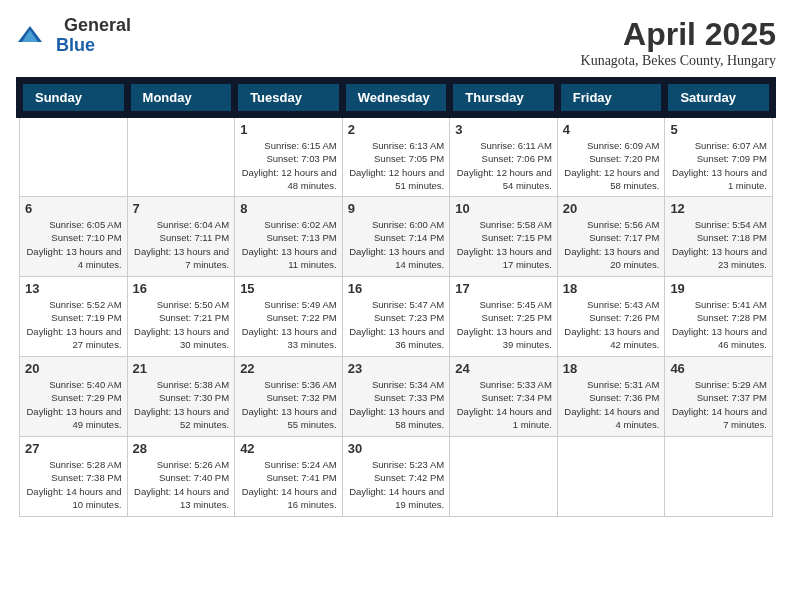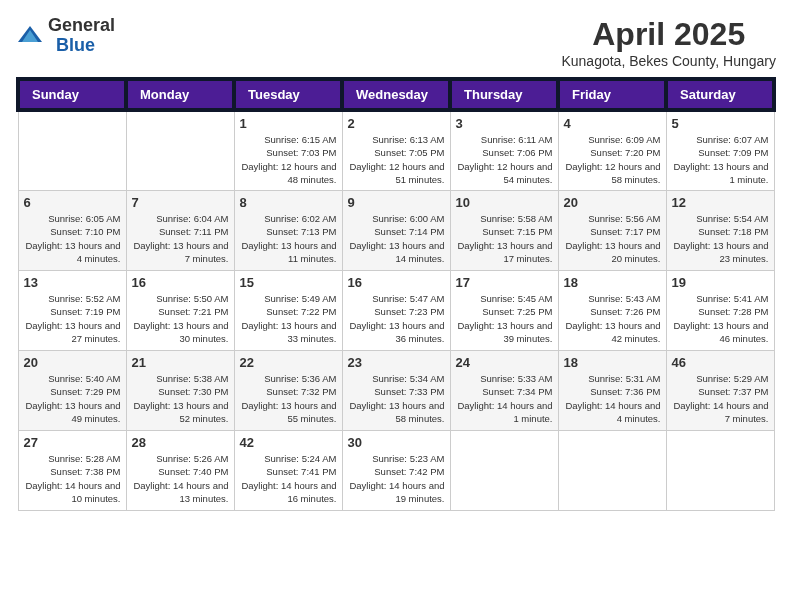--- a/index.html
+++ b/index.html
@@ -24,44 +24,45 @@
     .logo-text {
       display: flex;
       flex-direction: column;
       line-height: 1.1;
     }
     .logo-icon {
       width: 28px;
       height: 28px;
     }
     .title-block {
-      text-align: center;
+      text-align: right;
     }
     .month-title {
       font-size: 32px;
       font-weight: bold;
       color: #333;
     }
     .location-title {
       font-size: 14px;
       color: #333;
+      font-family: Liberation Serif, serif;
     }
     .calendar {
       width: 100%;
       border-collapse: collapse;
       border: 1px solid #ccc;
     }
     .calendar th {
-      background-color: #4c1d95;
+      background-color: #0c4a6e;
       color: #fff;
       font-size: 13px;
       font-weight: bold;
       padding: 6px 12px;
       text-align: left;
-      border: 4px solid #0f172a;
+      border: 7px solid #0f172a;
     }
     .calendar td {
       border: 1px solid #ccc;
       vertical-align: top;
       padding: 4px 5px;
       font-size: 10px;
       color: #333;
       width: calc(100% / 7);
       height: 80px;
     }
@@ -87,21 +88,21 @@
 </head>
 <body>
 
 <div class="header">
   <div class="logo">
     <svg class="logo-icon" viewBox="0 0 28 28">
       <polygon points="14,4 26,20 2,20" fill="#1a5fa8"></polygon>
       <polygon points="14,8 22,20 6,20" fill="#4a9fd4"></polygon>
     </svg>
     <div class="logo-text">
-      <span style="font-size:18px;font-weight:bold;color:#333;">General</span>
+      <span style="font-size:18px;font-weight:bold;color:#333;margin-left:16px;">General</span>
       <span style="font-size:18px;font-weight:bold;color:#1a5fa8;margin-left:8px;">Blue</span>
     </div>
   </div>
   <div class="title-block">
     <div class="month-title">April 2025</div>
     <div class="location-title">Kunagota, Bekes County, Hungary</div>
   </div>
 </div>
 
 <table class="calendar">

